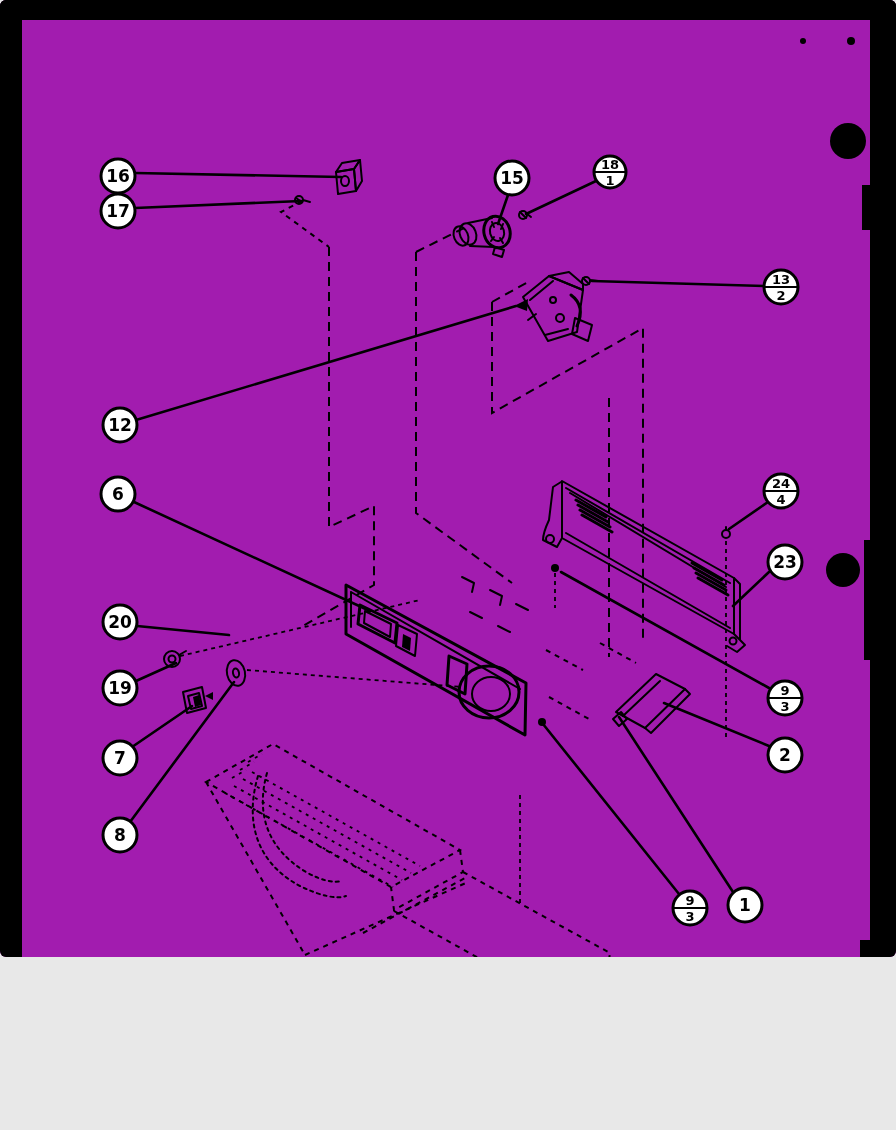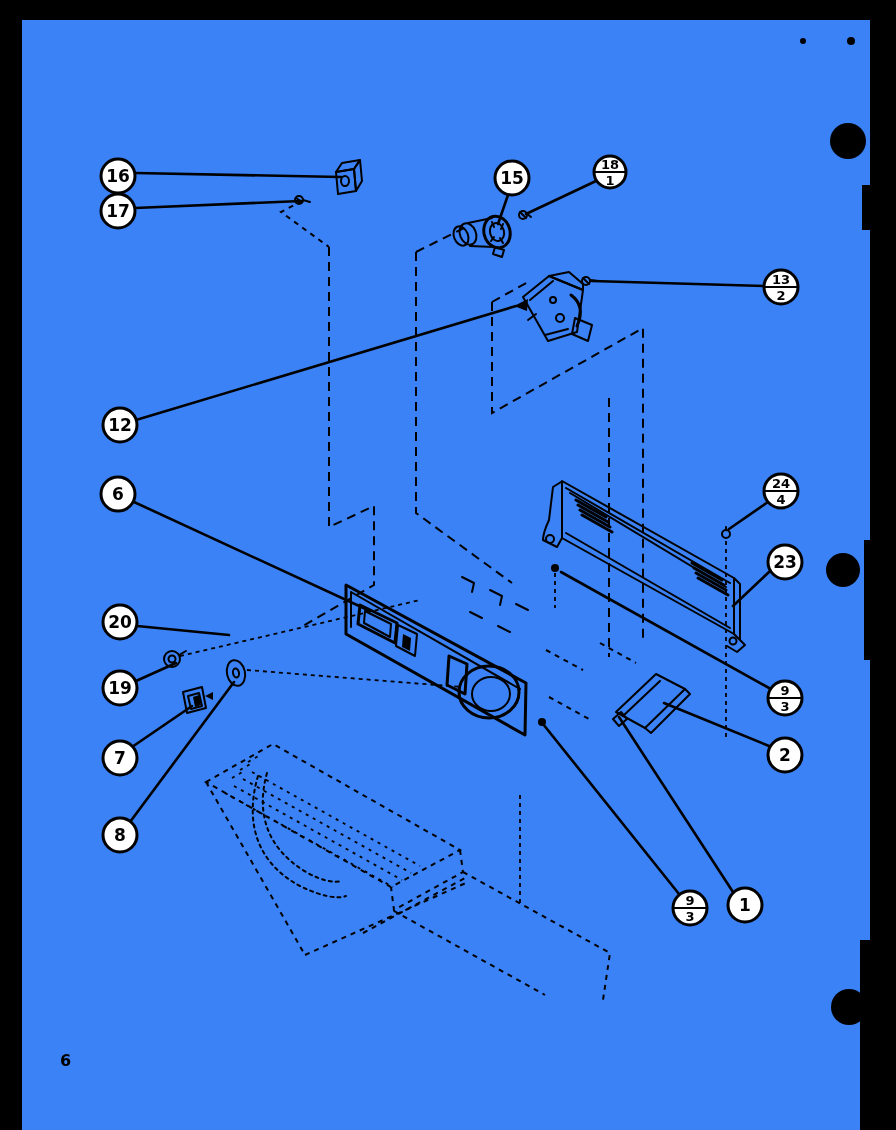--- a/index.html
+++ b/index.html
@@ -1,17 +1,17 @@
 <!DOCTYPE html>
 <html><head>
 <meta charset="utf-8">
 <style>
   html,body{margin:0;padding:0;background:#e8e8e8;}
-  .page{position:relative;width:896px;height:1130px;background:#3b82f6;overflow:hidden;
-        font-family:"DejaVu Sans", sans-serif;}
+  .page{position:relative;width:896px;height:957px;background:#a21caf;overflow:hidden;
+        font-family:"DejaVu Sans", sans-serif;border-radius:6px;}
   svg{position:absolute;left:0;top:0;}
   .ink{stroke:#000;fill:none;stroke-width:2;stroke-linecap:round;stroke-linejoin:round;}
   .ink-thick{stroke:#000;fill:none;stroke-width:3;stroke-linecap:round;stroke-linejoin:round;}
   .leader{stroke:#000;fill:none;stroke-width:2.6;stroke-linecap:round;}
   .phantom{stroke:#000;fill:none;stroke-width:2;stroke-dasharray:9 6;stroke-linecap:butt;}
   .phantom2{stroke:#000;fill:none;stroke-width:2;stroke-dasharray:5 5;stroke-linecap:butt;}
   .axis{stroke:#000;fill:none;stroke-width:1.8;stroke-dasharray:4 4;}
   .hatchband{stroke:#000;fill:none;stroke-width:1.8;stroke-dasharray:3 5;}
   .callout-circle{fill:#fff;stroke:#000;stroke-width:3;}
   .callout-text{font-family:"DejaVu Sans",sans-serif;font-weight:bold;font-size:17px;

